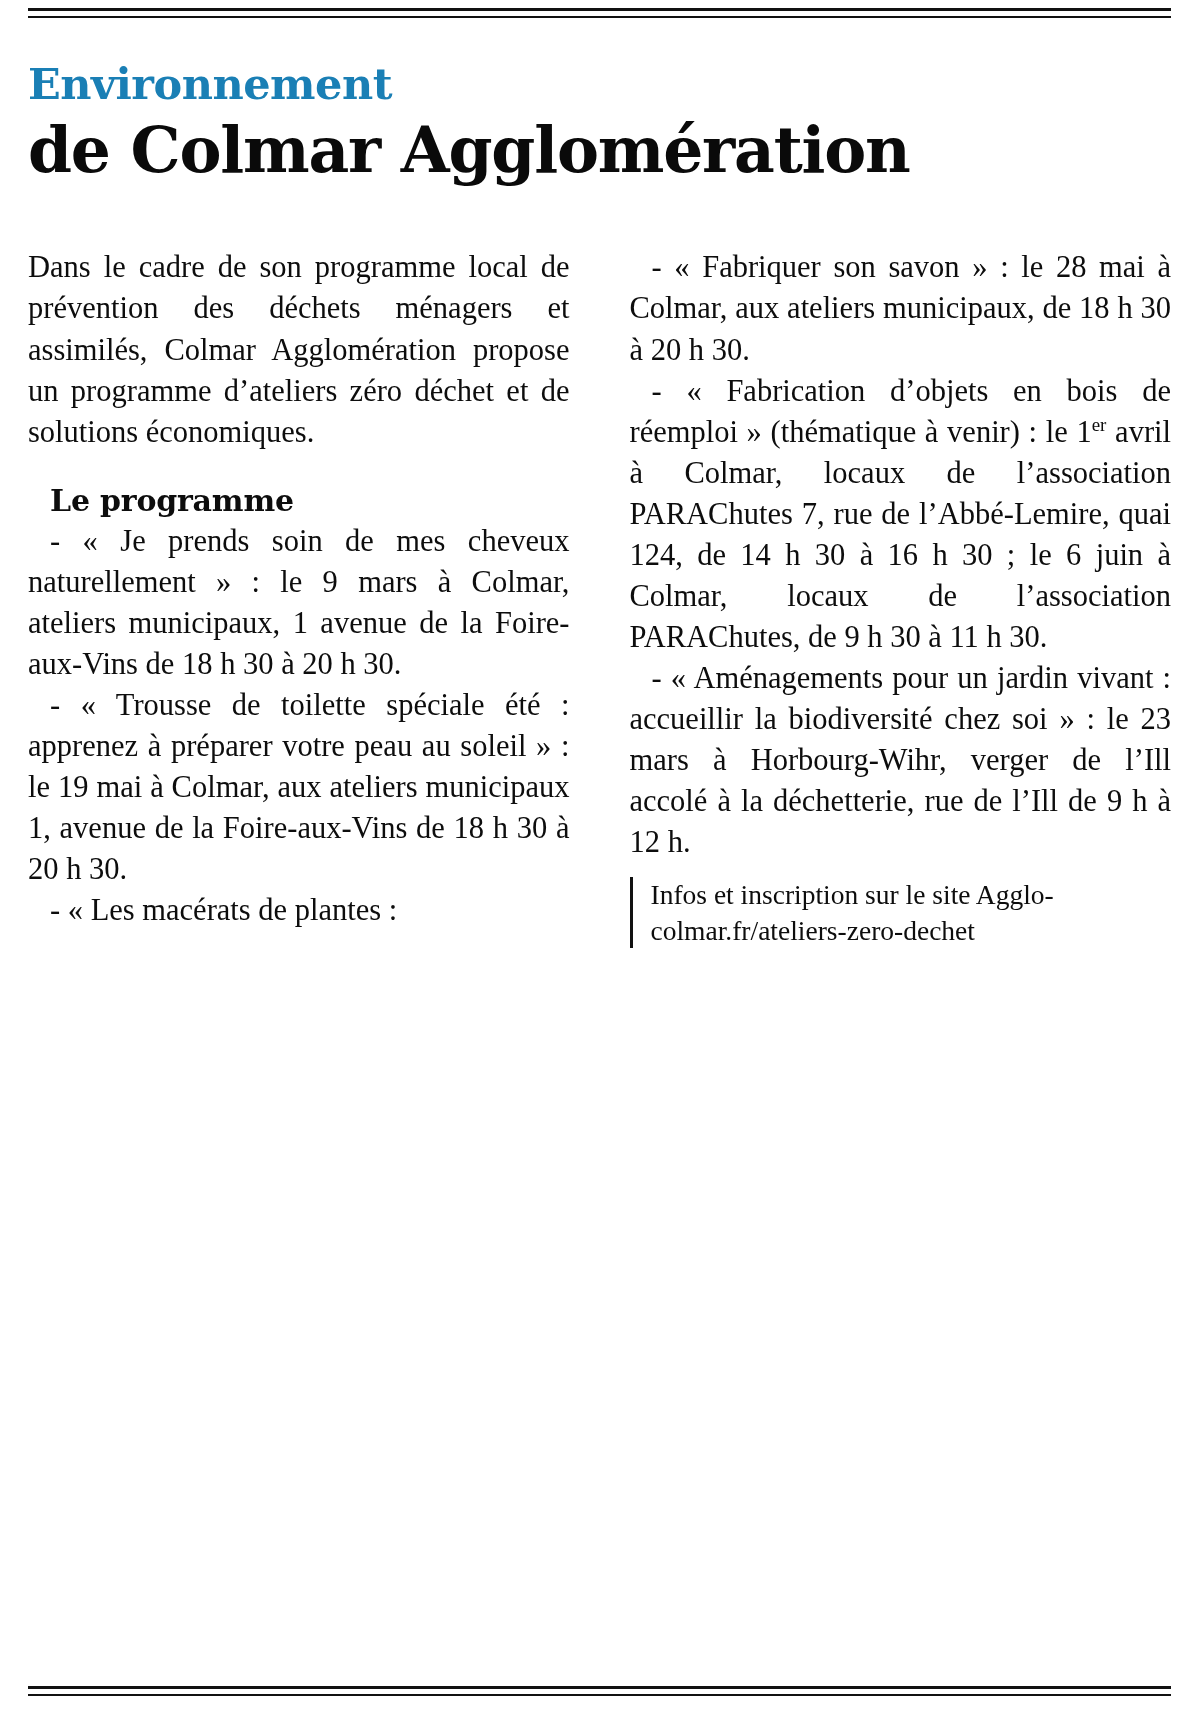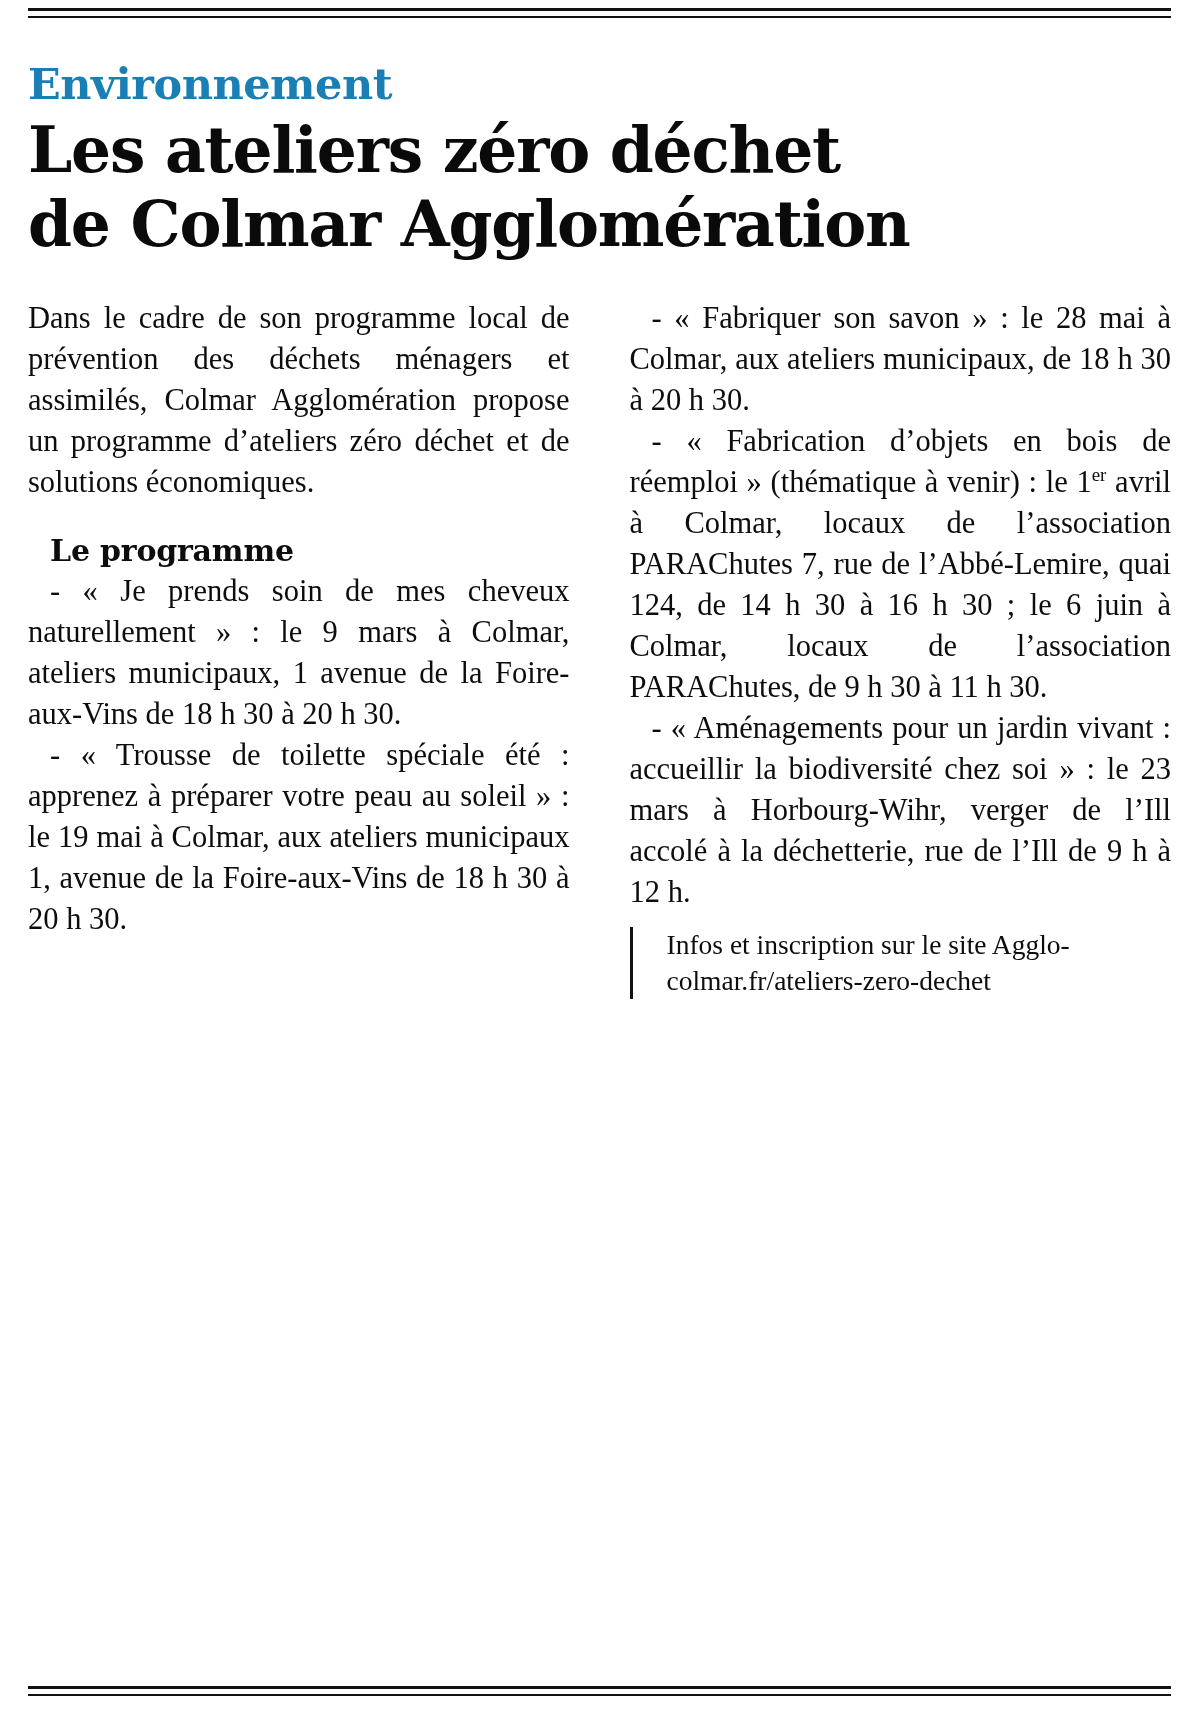--- a/index.html
+++ b/index.html
@@ -71,20 +71,21 @@
     margin-top: 36px;
   }
   .col {
     width: 50%;
     box-sizing: border-box;
     font-size: 30.5px;
     line-height: 1.345;
     text-align: justify;
     text-justify: inter-word;
     hyphens: manual;
+    margin-top: 24px;
   }
   .col-left {
     padding-right: 30px;
   }
   .col-right {
     padding-left: 30px;
   }
 
   .lede {
     margin: 0;
@@ -105,21 +106,21 @@
     text-indent: 22px;
     text-align: justify;
   }
   p.body.first {
     margin-top: 0;
   }
 
   
   .footnote {
     margin-top: 14px;
-    padding-left: 34px;
+    padding-left: 18px;
     border-left: 3px solid #111;
     font-size: 27.5px;
     line-height: 1.3;
     text-align: left;
   }
 
   
   .rule-bottom {
     position: absolute;
     left: 28px;
@@ -148,33 +149,33 @@
 
   <div class="rule-top">
     <div class="thick"></div>
     <div class="gap"></div>
     <div class="thin"></div>
   </div>
 
   <div class="kicker">Environnement</div>
 
   <h1 class="headline">
-    <span class="line1">Les ateliers zéro déchet</span>
     <span class="line2">de Colmar Agglomération</span>
   </h1>
 
   <div class="columns">
 
     <div class="col col-left">
       <p class="lede">Dans le cadre de son programme local de prévention des déchets ménagers et assimilés, Colmar Agglomération propose un programme d’ateliers zéro déchet et de solutions économiques.</p>
 
       <div class="subhead">Le programme</div>
 
       <p class="body">- « Je prends soin de mes cheveux naturellement » : le 9 mars à Colmar, ateliers municipaux, 1 avenue de la Foire-aux-Vins de 18 h 30 à 20 h 30.</p>
       <p class="body">- « Trousse de toilette spéciale été : apprenez à préparer votre peau au soleil » : le 19 mai à Colmar, aux ateliers municipaux 1, avenue de la Foire-aux-Vins de 18 h 30 à 20 h 30.</p>
+      <p class="body">- « Les macérats de plantes :</p>
     </div>
 
     <div class="col col-right">
       <p class="body">- « Fabriquer son savon » : le 28 mai à Colmar, aux ateliers municipaux, de 18 h 30 à 20 h 30.</p>
 
       <p class="body"><span>- « Fabrication d’objets en bois de réemploi » (thématique à venir) : le 1</span><sup>er</sup><span> avril à Colmar, locaux de l’association PARAChutes 7, rue de l’Abbé-Lemire, quai 124, de 14 h 30 à 16 h 30 ; le 6 juin à Colmar, locaux de l’association PARAChutes, de 9 h 30 à 11 h 30.</span></p>
 
       <p class="body">- « Aménagements pour un jardin vivant : accueillir la biodiversité chez soi » : le 23 mars à Horbourg-Wihr, verger de l’Ill accolé à la déchetterie, rue de l’Ill de 9 h à 12 h.</p>
 
       <div class="footnote">Infos et inscription sur le site Agglo-colmar.fr/ateliers-zero-dechet</div>

